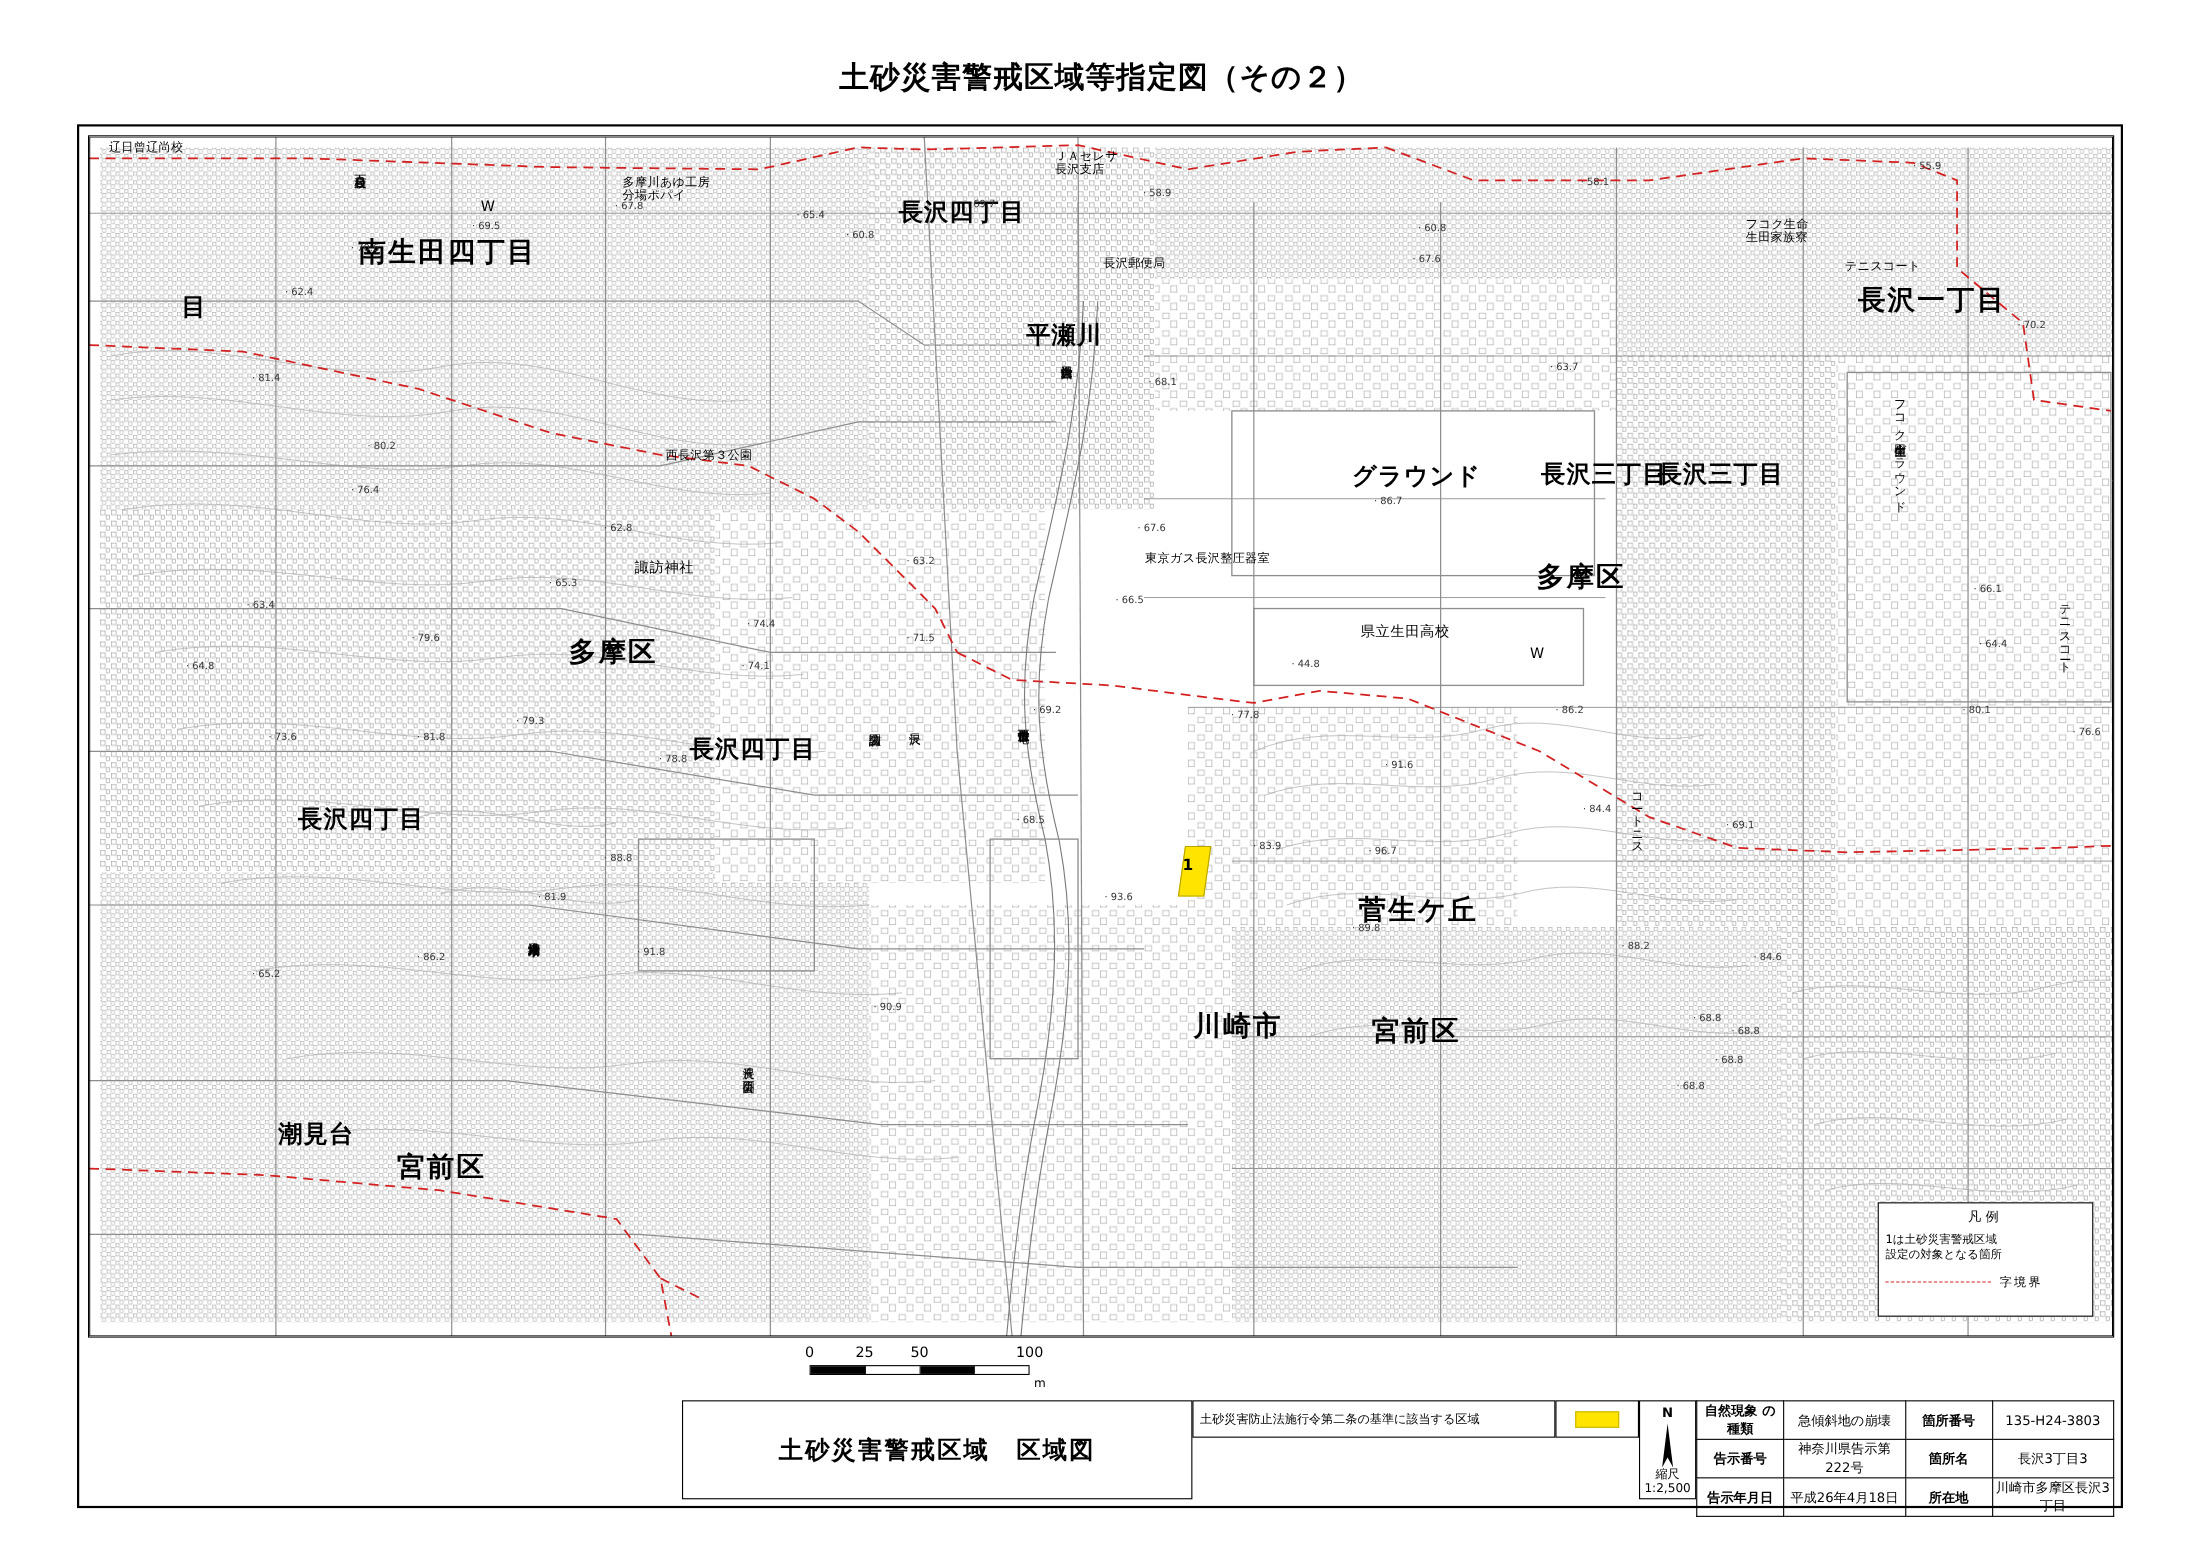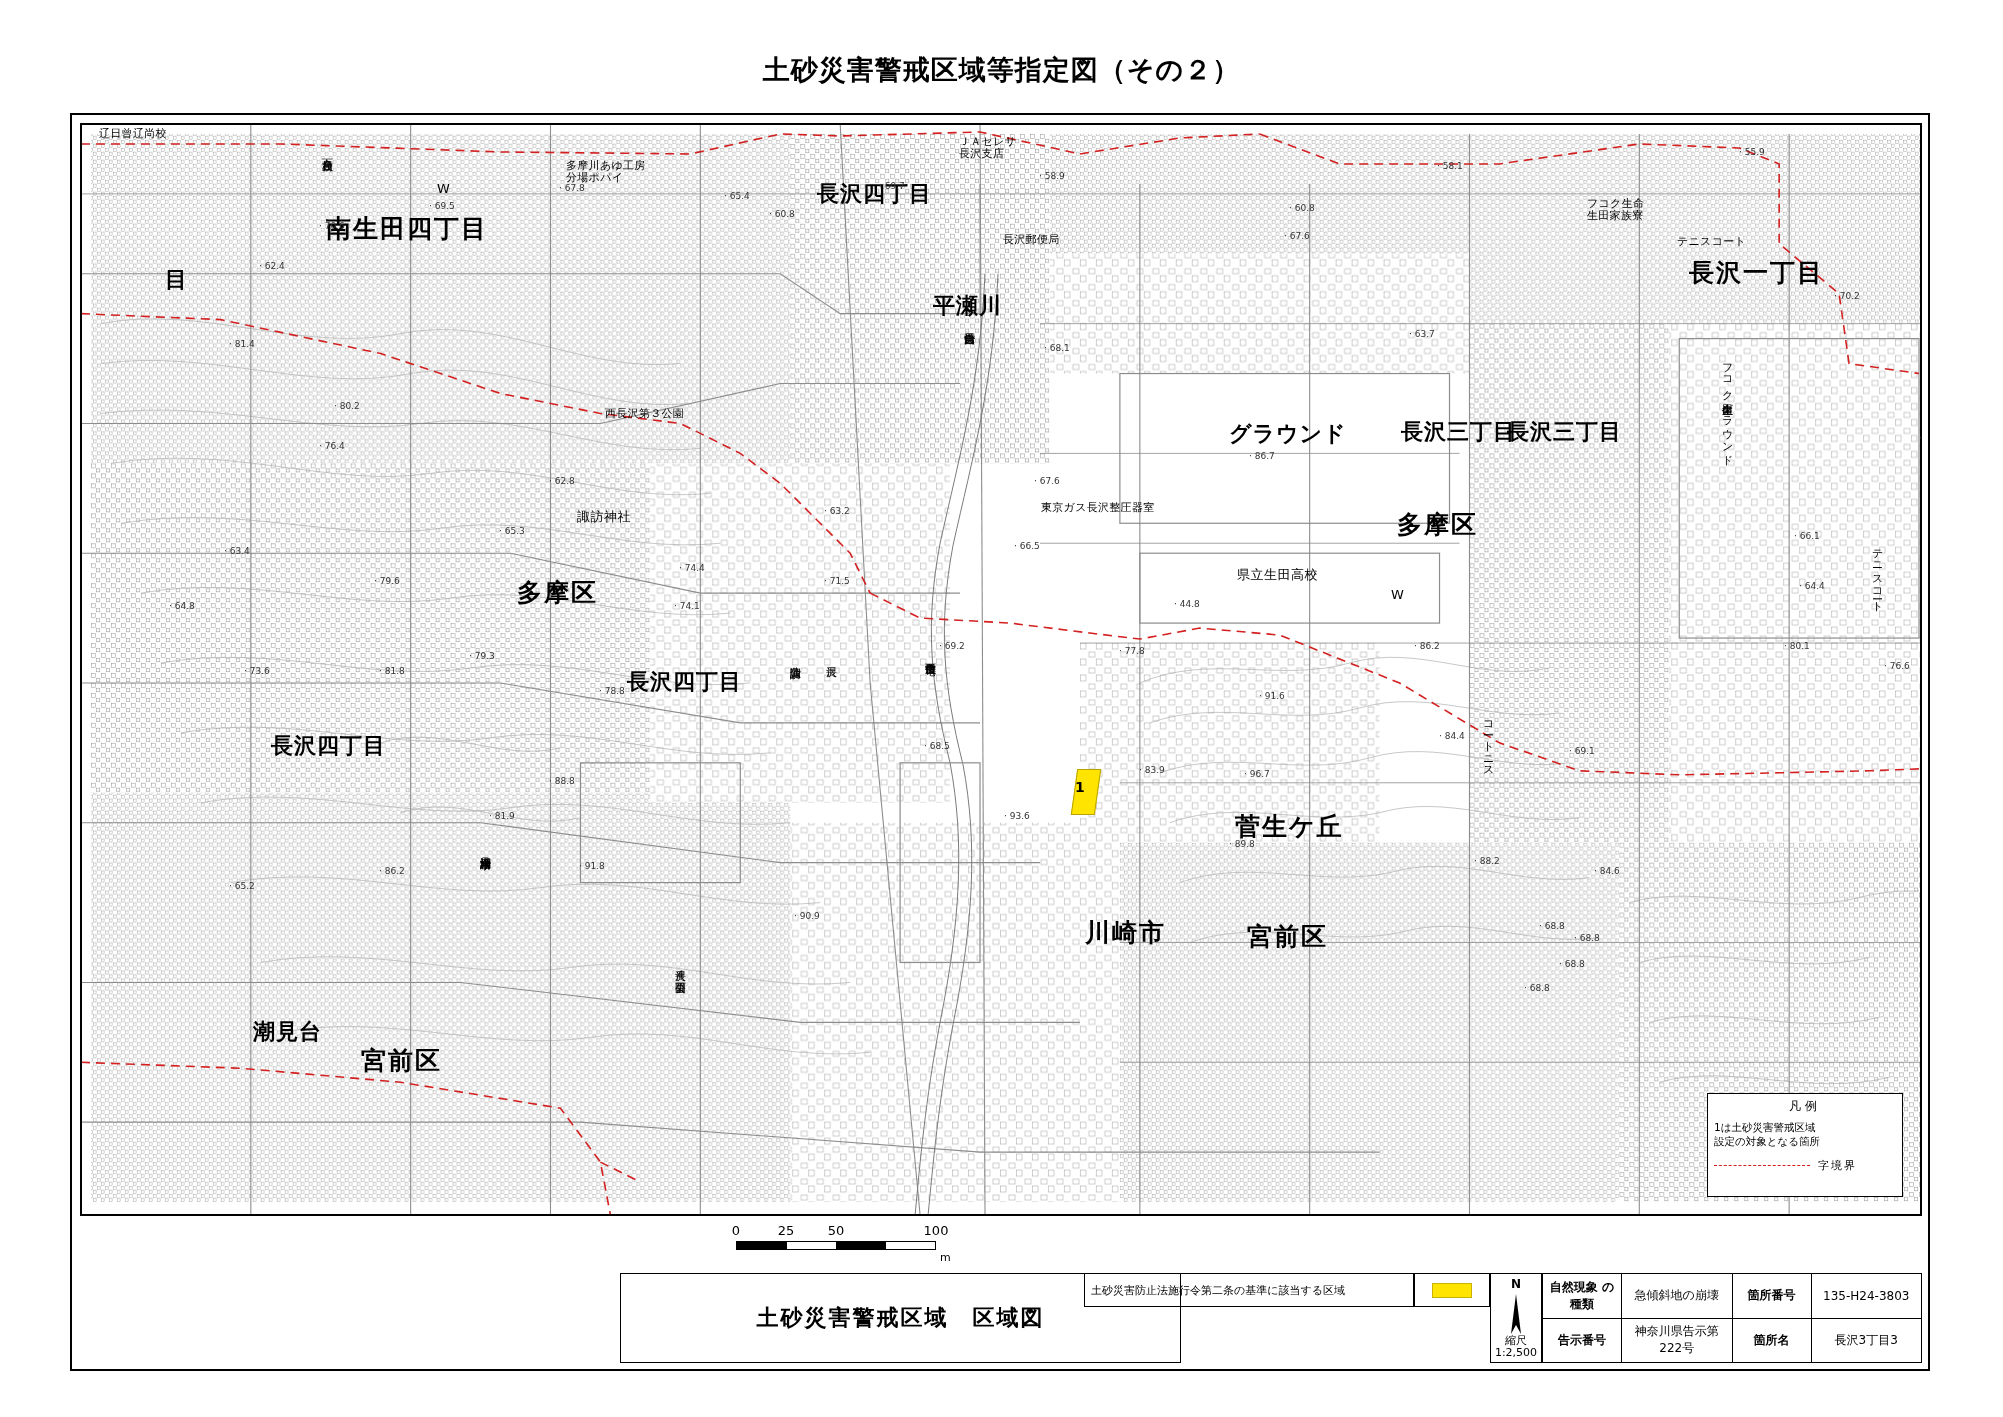--- a/index.html
+++ b/index.html
@@ -105,21 +105,21 @@
   #info-strip {
     position: absolute;
     left: 8px;
     top: 1158px;
     width: 1842px;
     height: 90px;
     box-sizing: border-box;
   }
   .box { position: absolute; box-sizing: border-box; border: 1px solid #000; }
   #ttl-box {
-    left: 540px; top: 0; width: 561px; height: 90px;
+    left: 540px; top: 0; width: 464px; height: 90px;
     display: flex; align-items: center; justify-content: center;
     font-size: 22px; font-weight: bold; letter-spacing: 2px;
   }
   #legend-note-box {
     left: 1004px; top: 0; width: 330px; height: 34px;
     display: flex; align-items: center; padding-left: 6px;
     font-size: 11px;
   }
   #legend-swatch-box {
     left: 1334px; top: 0; width: 76px; height: 34px;
@@ -506,16 +506,22 @@
         <td class="val">急傾斜地の崩壊</td>
         <td class="hdr">箇所番号</td>
         <td class="val">135-H24-3803</td>
       </tr>
       <tr>
         <td class="hdr">告示番号</td>
         <td class="val">神奈川県告示第222号</td>
         <td class="hdr">箇所名</td>
         <td class="val">長沢3丁目3</td>
       </tr>
+      <tr>
+        <td class="hdr">告示年月日</td>
+        <td class="val">平成26年4月18日</td>
+        <td class="hdr">所在地</td>
+        <td class="val">川崎市多摩区長沢3丁目</td>
+      </tr>
     </tbody>
       </table>
   </div>
 </div>
 
 </body></html>

